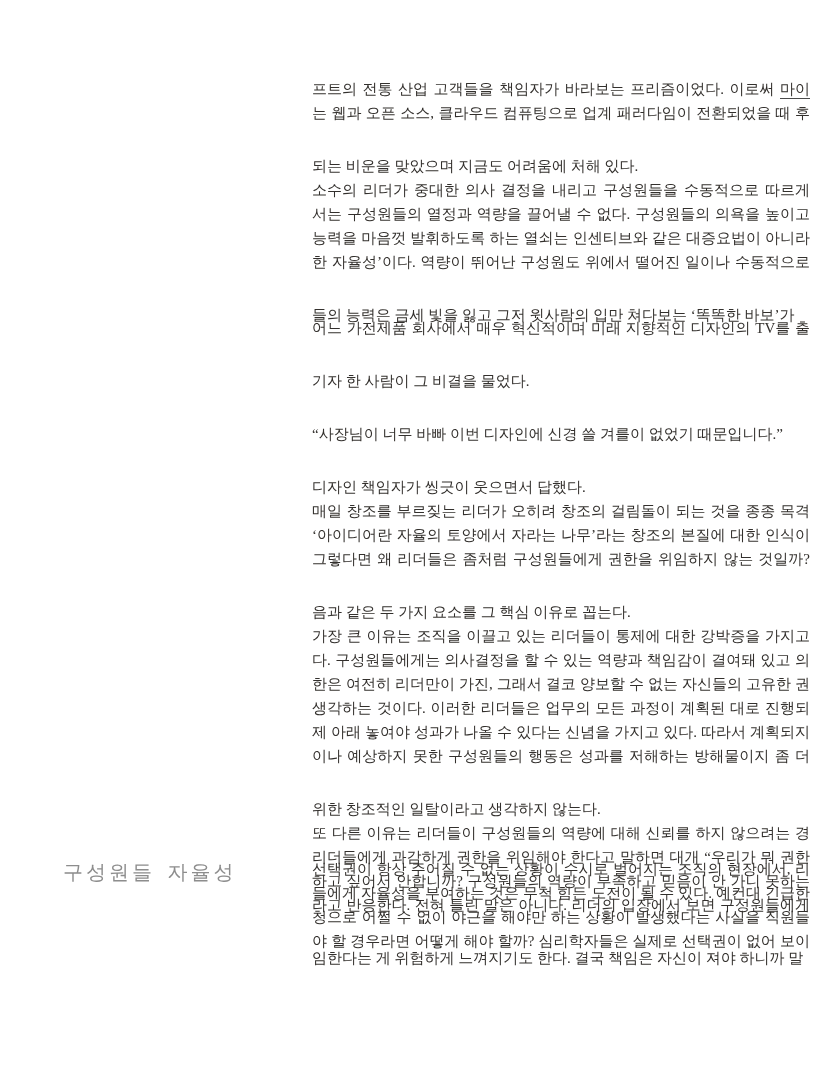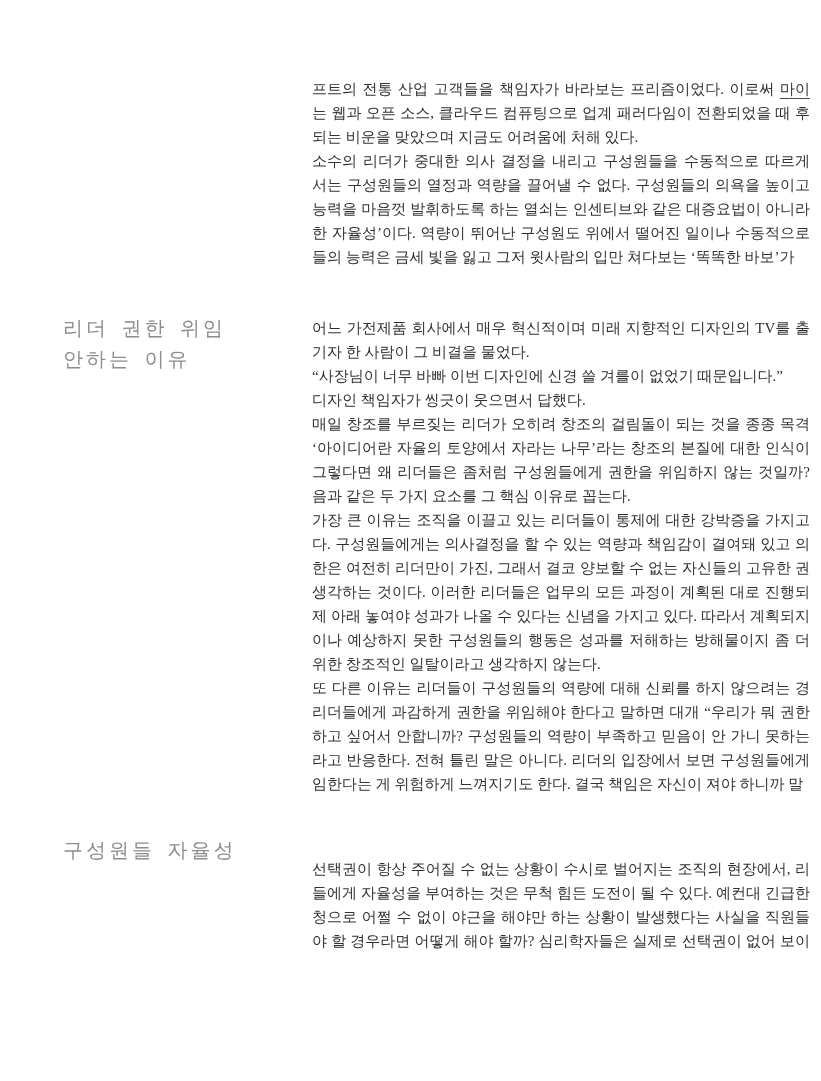--- a/index.html
+++ b/index.html
@@ -27,41 +27,42 @@
   .line {
     text-align: justify;
     text-align-last: justify;
     white-space: normal;
     height: 24px;
     overflow: hidden;
   }
   .line.last {
     text-align: left;
     text-align-last: left;
+    margin-top: 29px;
   }
   .u {
     border-bottom: 1px solid #4a4a4a;
     padding-bottom: 1px;
   }
   .heading {
     position: absolute;
     left: 63px;
     width: 235px;
     color: #8d8d8d;
     font-family: "Liberation Sans", "DejaVu Sans", sans-serif;
     font-size: 20px;
     line-height: 31px;
     letter-spacing: 3px;
     word-spacing: 4px;
     font-weight: 400;
   }
   #intro-block { top: 77px; }
   #section1-heading { top: 313px; }
   #section1-body { top: 316px; }
-  #section2-heading { top: 835px; }
+  #section2-heading { top: 857px; }
   #section2-body { top: 857px; }
 </style>
 </head>
 <body>
 
 <div class="page">
 
   <div id="intro-block" class="text-col">
     <div class="para">
       <div class="line"><span>프트의 전통 산업 고객들을 책임자가 바라보는 프리즘이었다. 이로써 </span><span class="u">마이크로소프트</span></div>
@@ -70,24 +71,20 @@
     </div>
     <div class="para">
       <div class="line">소수의 리더가 중대한 의사 결정을 내리고 구성원들을 수동적으로 따르게 하는 조직에</div>
       <div class="line">서는 구성원들의 열정과 역량을 끌어낼 수 없다. 구성원들의 의욕을 높이고 그들의 잠재</div>
       <div class="line">능력을 마음껏 발휘하도록 하는 열쇠는 인센티브와 같은 대증요법이 아니라 ‘업무에 대</div>
       <div class="line">한 자율성’이다. 역량이 뛰어난 구성원도 위에서 떨어진 일이나 수동적으로 수행하면 그</div>
       <div class="line last">들의 능력은 금세 빛을 잃고 그저 윗사람의 입만 쳐다보는 ‘똑똑한 바보’가 되고 만다.</div>
     </div>
   </div>
 
-  <div id="section1-heading" class="heading">
-    <div>리더 권한 위임</div>
-    <div>안하는 이유</div>
-  </div>
 
   <div id="section1-body" class="text-col">
     <div class="para">
       <div class="line">어느 가전제품 회사에서 매우 혁신적이며 미래 지향적인 디자인의 TV를 출시했다. 언론</div>
       <div class="line last">기자 한 사람이 그 비결을 물었다.</div>
     </div>
     <div class="para">
       <div class="line last">“사장님이 너무 바빠 이번 디자인에 신경 쓸 겨를이 없었기 때문입니다.”</div>
     </div>
     <div class="para">

